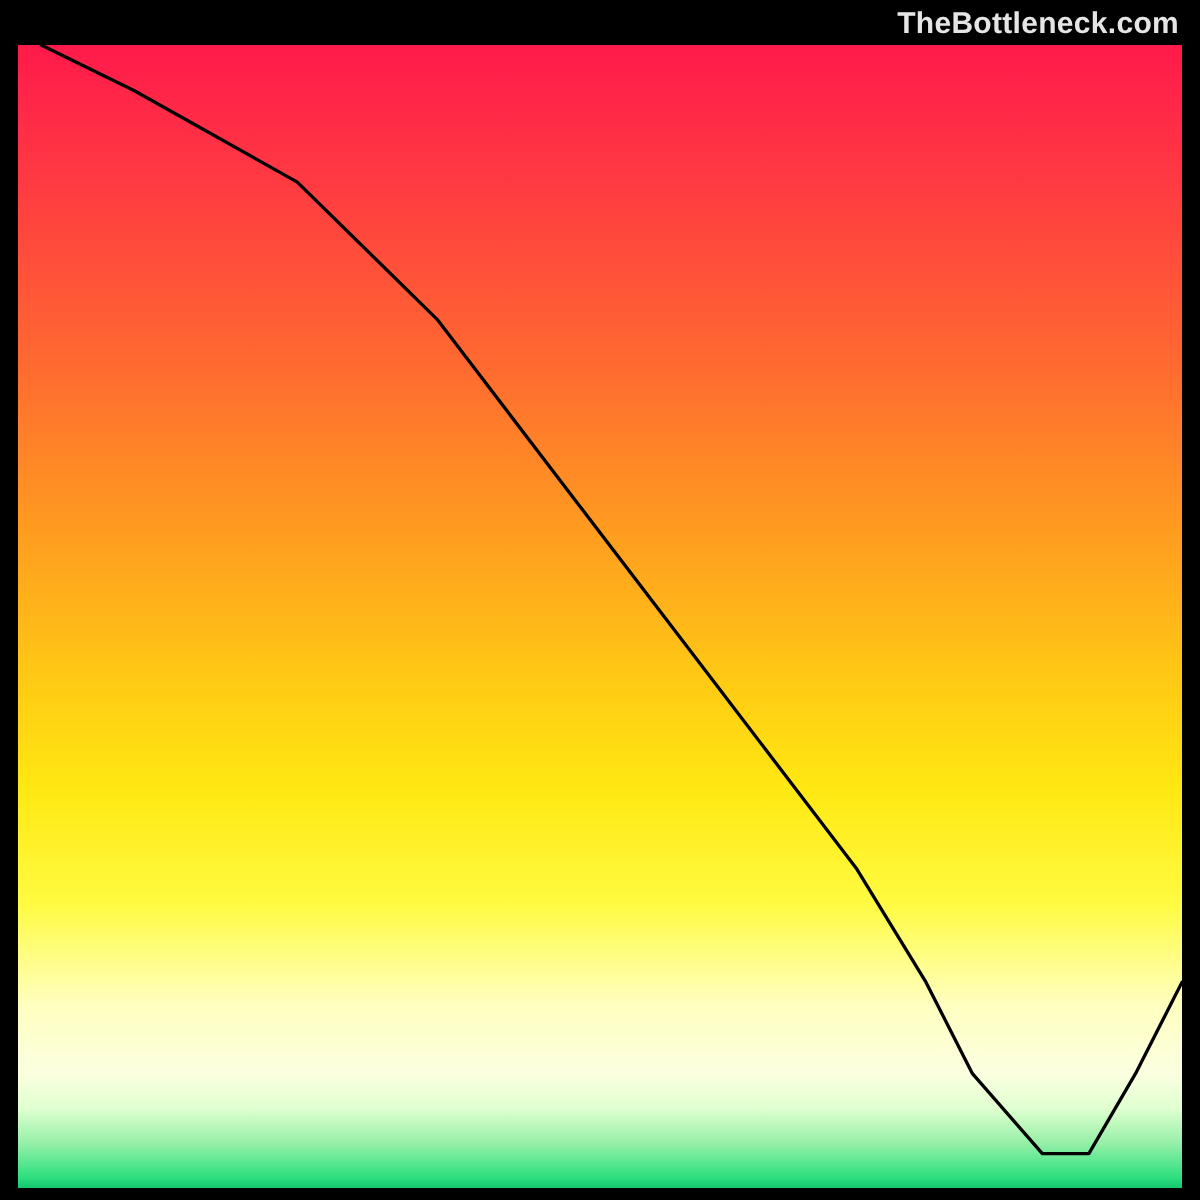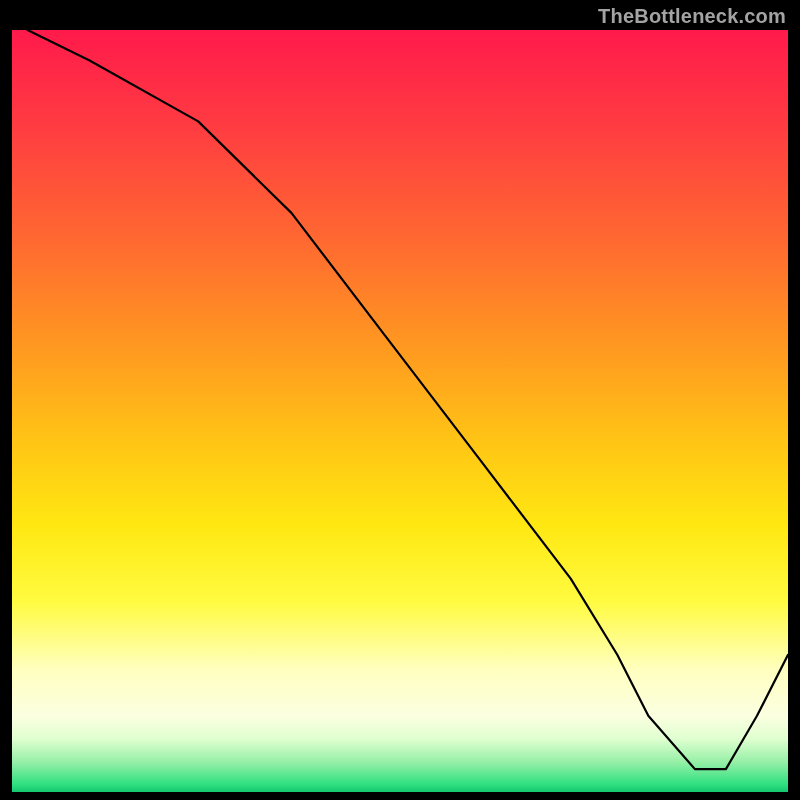--- a/index.html
+++ b/index.html
@@ -27,21 +27,21 @@
       #98f0a8 96%,
       #30e080 99%,
       #14c870 100%);
   }
   svg.curve{position:absolute;left:0;top:0;width:100%;height:100%;}
   .curve path{fill:none;stroke:#000;stroke-width:2.2;stroke-linejoin:round;stroke-linecap:round;}
   .watermark{
     position:absolute;
     top:6px;right:14px;
     font:700 20px/1 Arial,Helvetica,sans-serif;
-    color:#a3a3a3;
+    color:#e5e5e5;
     letter-spacing:.2px;
   }
   .point-label{
     position:absolute;
     font:700 10px/1 Arial,Helvetica,sans-serif;
     color:#c81414;
     white-space:nowrap;
     transform:translate(-50%,-50%);
     letter-spacing:-.5px;
   }

